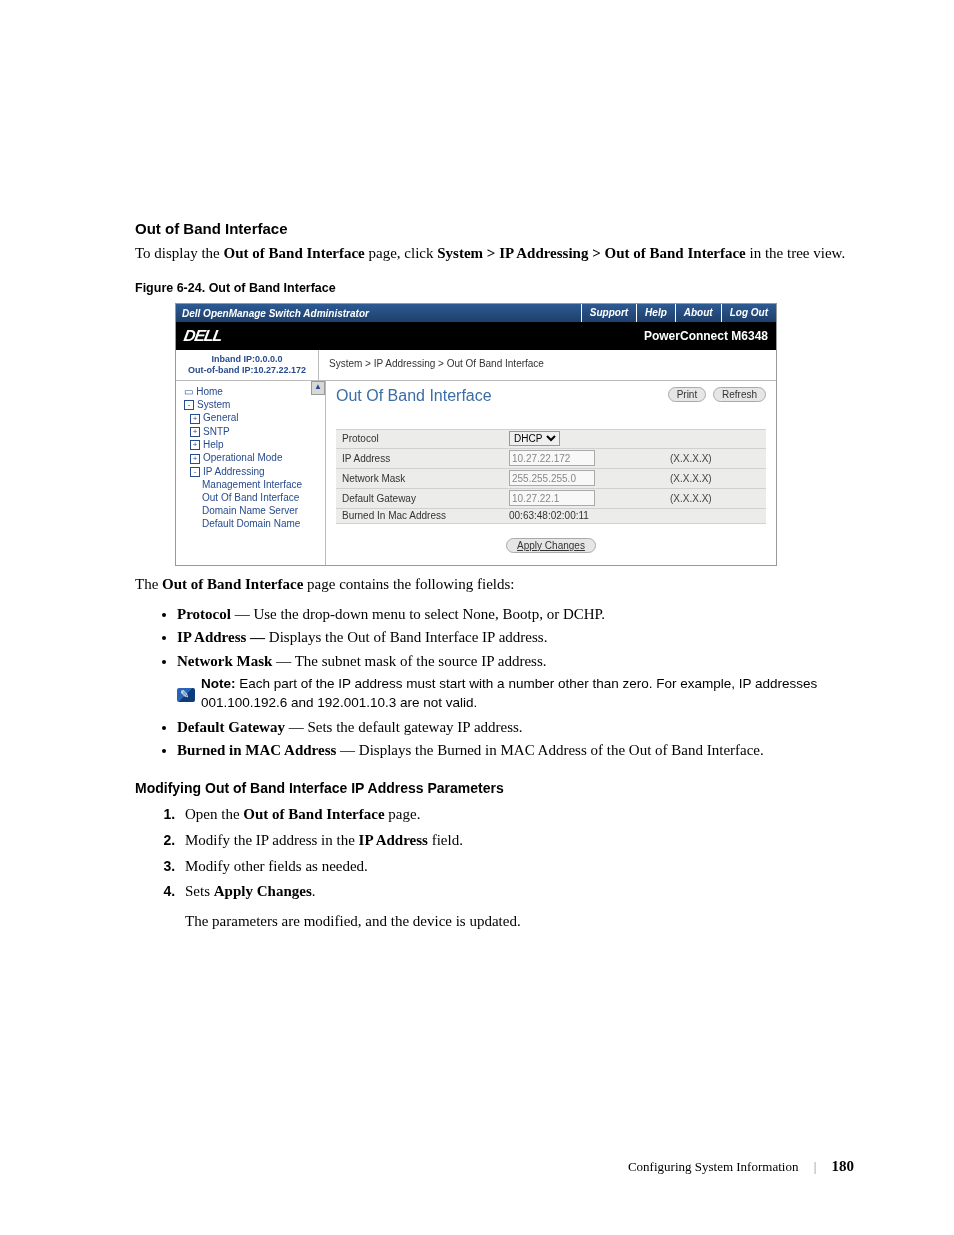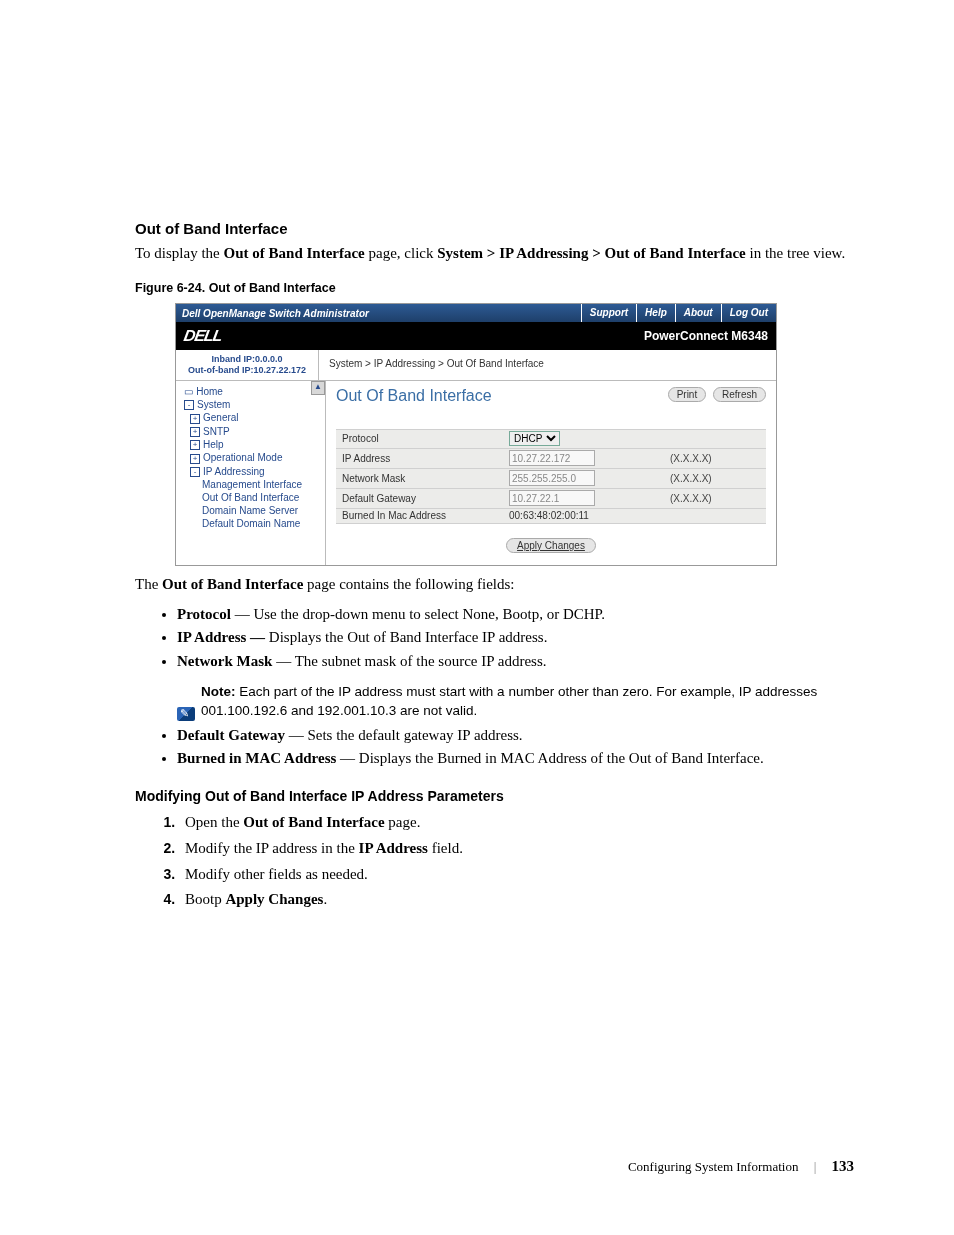--- a/index.html
+++ b/index.html
@@ -152,21 +152,21 @@
     background: #e6e6e6;
     border: 1px solid #aaa;
     border-radius: 10px;
     padding: 1px 10px;
     font-size: 10px;
     text-decoration: underline;
   }
 
   ul.bullets { margin: 6px 0 10px 0; padding-left: 42px; font-size: 15px; }
   ul.bullets > li { margin: 3px 0; line-height:1.35; }
-  .note-row { display:flex; align-items:flex-end; margin: 12px 0 4px 0; }
+  .note-row { display:flex; align-items:center; margin: 4px 0 4px 0; }
   .note-icon {
     width:18px; height:14px;
     background: linear-gradient(135deg,#2a64b6 50%,#0b3d7a 50%);
     border-radius: 2px;
     margin: 3px 6px 0 0;
     flex-shrink: 0;
     position: relative;
   }
   .note-icon::after{
     content:"✎";
@@ -306,22 +306,23 @@
     <li><span class="bold">Default Gateway</span><span> — Sets the default gateway IP address.</span></li>
     <li><span class="bold">Burned in MAC Address</span><span> — Displays the Burned in MAC Address of the Out of Band Interface.</span></li>
   </ul>
 
   <h3 class="subhead">Modifying Out of Band Interface IP Address Parameters</h3>
 
   <ol class="steps">
     <li><span>Open the </span><span class="bold">Out of Band Interface</span><span> page.</span></li>
     <li><span>Modify the IP address in the </span><span class="bold">IP Address</span><span> field.</span></li>
     <li>Modify other fields as needed.</li>
-    <li><span>Bootp </span><span class="bold">Apply Changes</span><span>.</span></li>
+    <li><span>Sets </span><span class="bold">Apply Changes</span><span>.</span></li>
   </ol>
+  <p class="step-followup">The parameters are modified, and the device is updated.</p>
 
   <div class="footer">
     <span class="chap">Configuring System Information</span>
     <span class="sep">|</span>
-    <span class="pnum">133</span>
+    <span class="pnum">180</span>
   </div>
 
 </div>
 
 </body></html>

